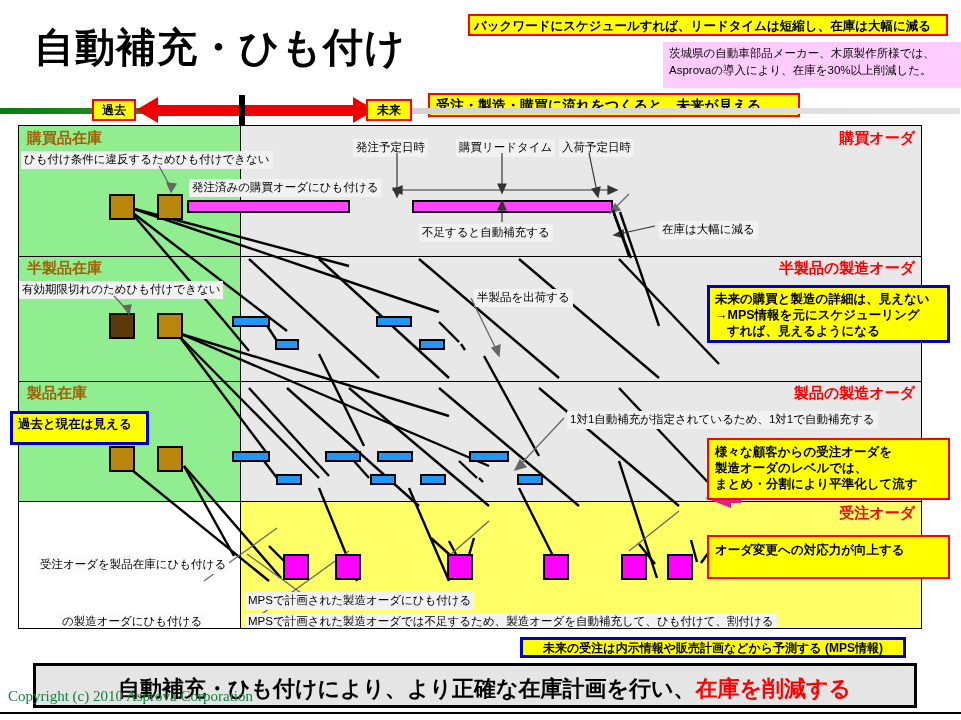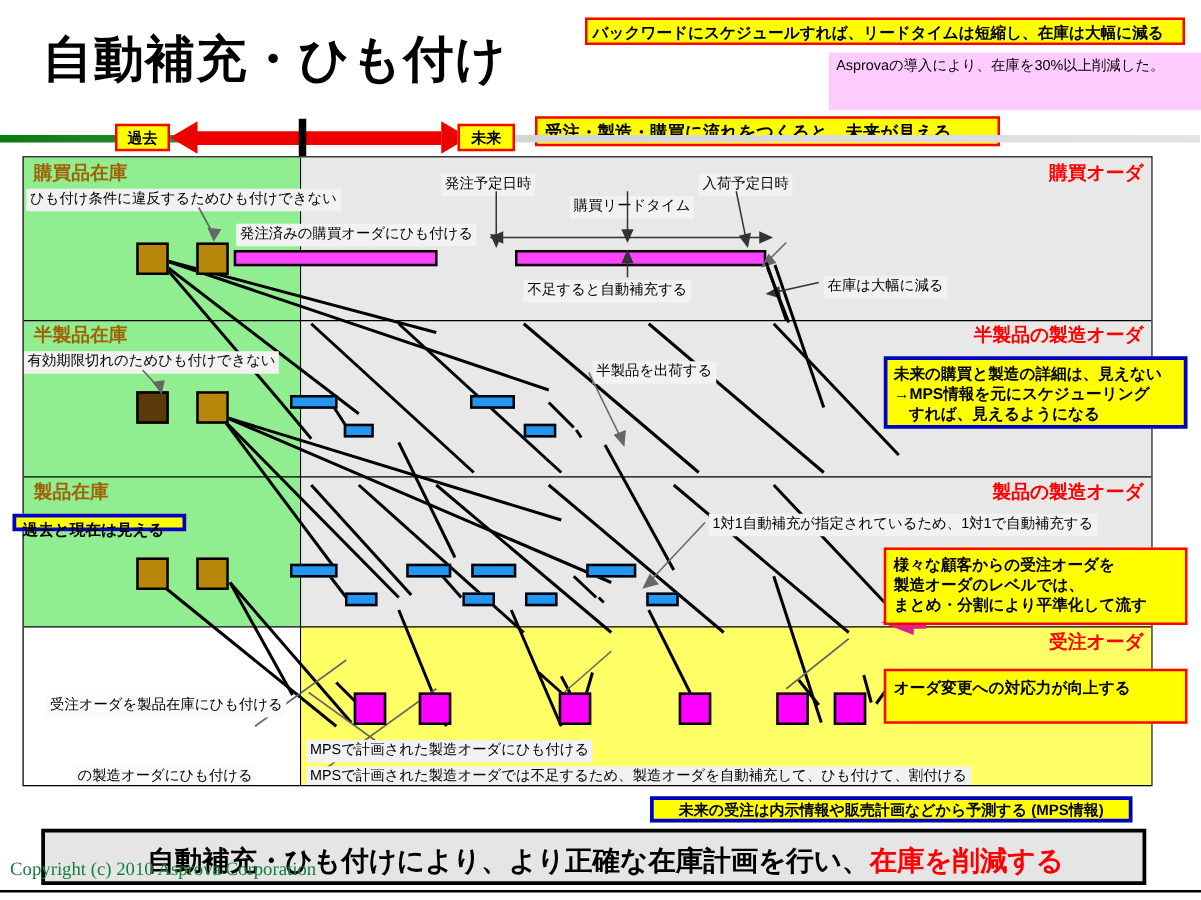--- a/index.html
+++ b/index.html
@@ -23,21 +23,21 @@
            border:none;font-weight:normal;font-size:11.5px;padding:3px 6px;
            line-height:1.5;color:#000;}
   #co-flow{left:428px;top:93px;width:372px;height:24px;font-size:14px;
            padding:2px 6px 0 6px;white-space:nowrap;}
   #co-mps{left:707px;top:285px;width:243px;height:58px;font-size:12.5px;
           padding:3px 5px;}
   #co-level{left:707px;top:438px;width:243px;height:62px;font-size:12.5px;
             padding:4px 6px;}
   #co-lead{left:707px;top:535px;width:243px;height:44px;font-size:12.5px;
            padding:4px 6px;line-height:1.55;}
-  #co-visible{left:10px;top:411px;width:139px;height:14px;font-size:12.5px;
+  #co-visible{left:10px;top:411px;width:139px;height:34px;font-size:12.5px;
               padding:2px 5px 0 5px;white-space:nowrap;}
   #co-forecast{left:520px;top:637px;width:386px;height:21px;font-size:12px;
                padding:1px 5px 0 5px;white-space:nowrap;text-align:center;}
 
   
   #greenline{left:0px;top:108px;width:258px;height:6px;
              background:linear-gradient(to right,#0a7a12,#2f9636 70%,#8fc48f);}
   #greyline{left:258px;top:108px;width:702px;height:6px;
             background:linear-gradient(to right,#cfcfcf,#e4e4e4);}
   #nowbar{left:239px;top:95px;width:6px;height:30px;background:#000;}
@@ -102,20 +102,21 @@
   #botline{left:0;top:712px;width:961px;height:2px;background:#000;}
 </style>
 </head>
 <body>
 
 <div class="abs" id="title">自動補充・ひも付け</div>
 
 <div class="abs callout co-red" id="co-backward">バックワードにスケジュールすれば、リードタイムは短縮し、在庫は大幅に減る</div>
 
 <div class="abs" id="co-case">
+  <div>茨城県の自動車部品メーカー、木原製作所様では、</div>
   <div>Asprovaの導入により、在庫を30%以上削減した。</div>
 </div>
 
 <div class="abs callout co-red" id="co-flow">受注・製造・購買に流れをつくると、未来が見える</div>
 
 <div class="abs" id="greenline"></div>
 <div class="abs" id="greyline"></div>
 <div class="abs arrowbar" id="arrow-l-shaft"></div>
 <div class="abs arrowhead" id="arrow-l-head"></div>
 <div class="abs arrowbar" id="arrow-r-shaft"></div>
@@ -215,21 +216,21 @@
       <line x1="228" y1="428" x2="300" y2="480"></line>
     </g>
   </svg>
 
   <div class="lbl-left" style="left:8px;top:3px;">購買品在庫</div>
   <div class="lbl-right" style="top:3px;">購買オーダ</div>
 
   <div class="note" style="left:2px;top:25px;">ひも付け条件に違反するためひも付けできない</div>
   <div class="note" style="left:170px;top:53px;">発注済みの購買オーダにひも付ける</div>
   <div class="note" style="left:334px;top:13px;">発注予定日時</div>
-  <div class="note" style="left:437px;top:31px;">購買リードタイム</div>
+  <div class="note" style="left:437px;top:13px;">購買リードタイム</div>
   <div class="note" style="left:540px;top:13px;">入荷予定日時</div>
   <div class="note" style="left:400px;top:98px;">不足すると自動補充する</div>
   <div class="note" style="left:640px;top:95px;">在庫は大幅に減る</div>
 
   <div class="brown" style="left:90px;top:68px;"></div>
   <div class="brown" style="left:138px;top:68px;"></div>
   <div class="pinkbar" style="left:168px;top:74px;width:163px;"></div>
   <div class="pinkbar" style="left:393px;top:74px;width:201px;"></div>
 
   <svg class="ov" viewBox="0 0 904 504">

